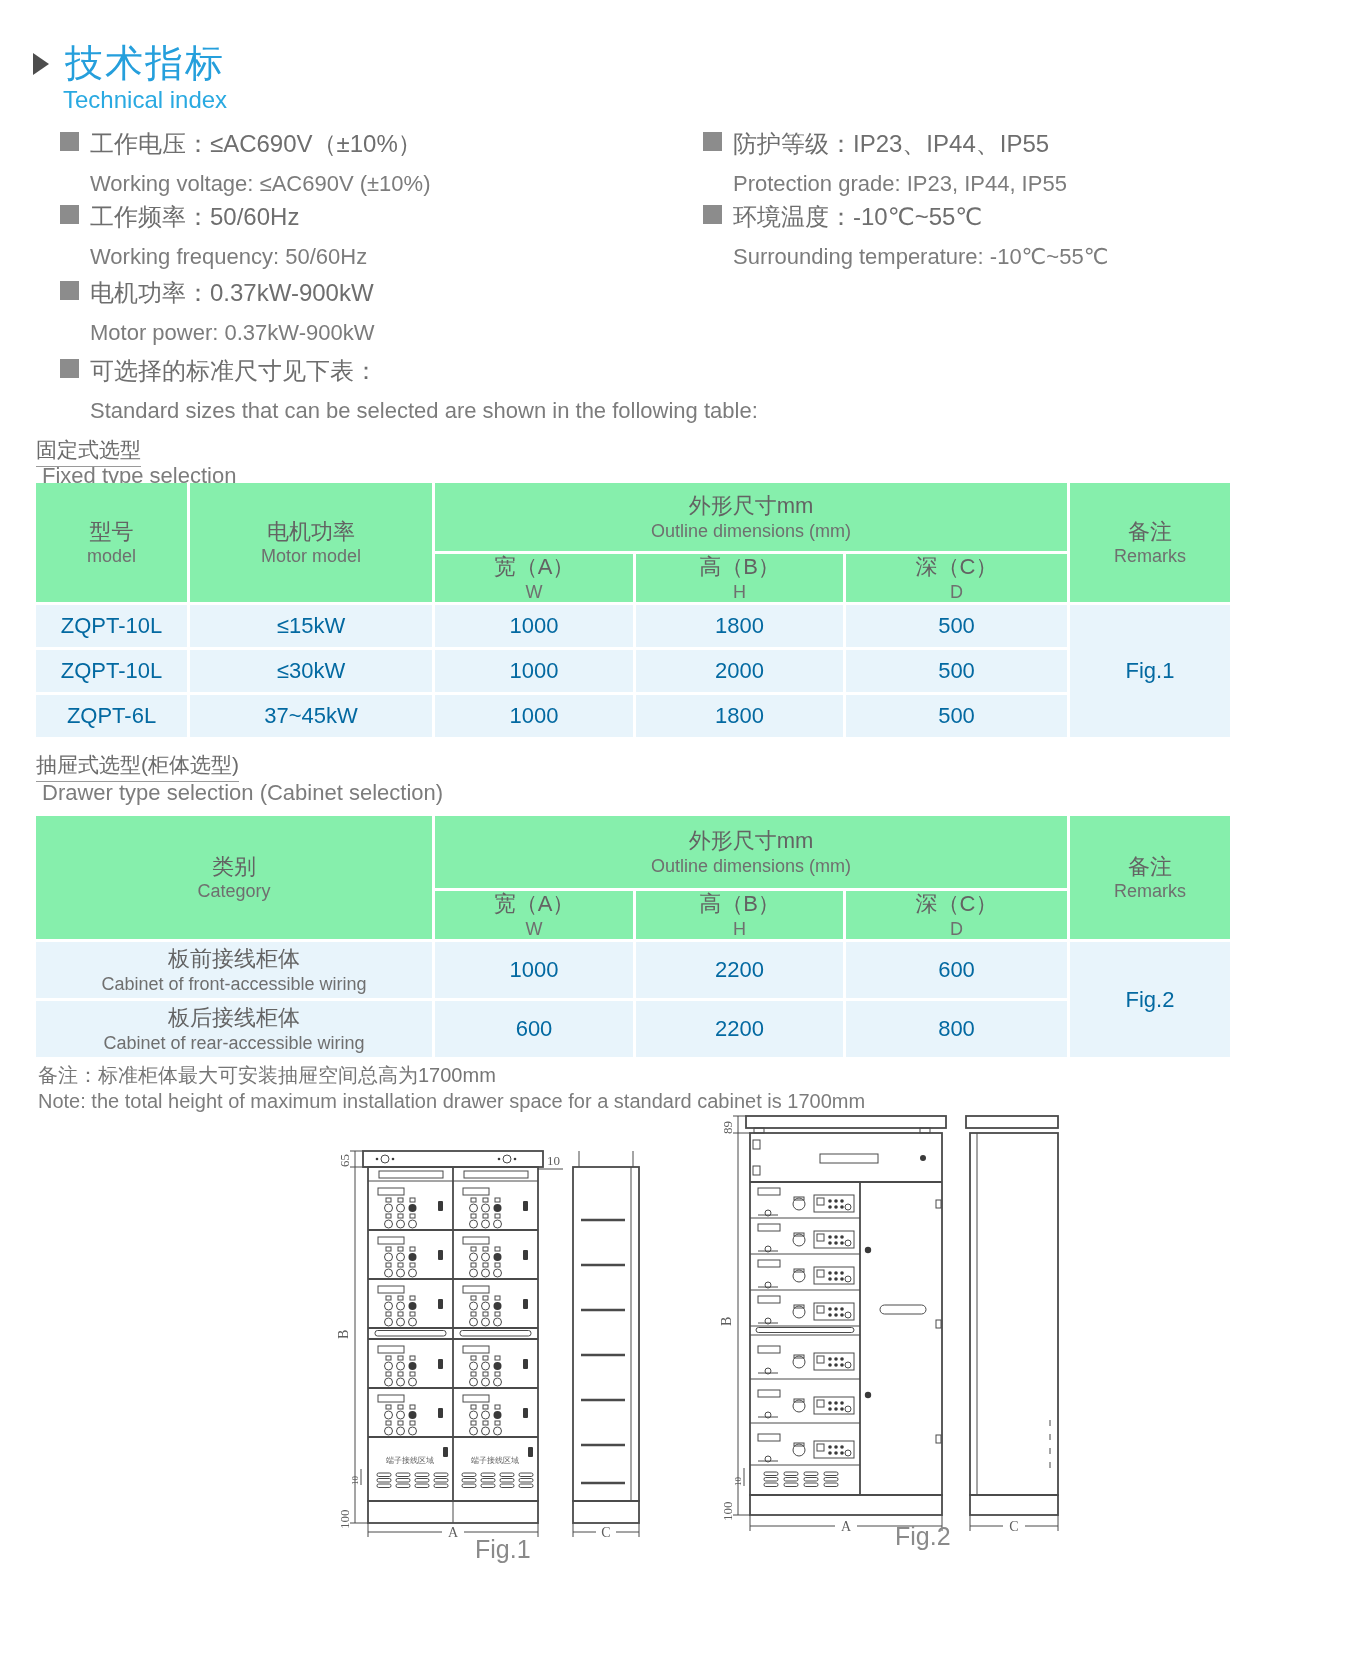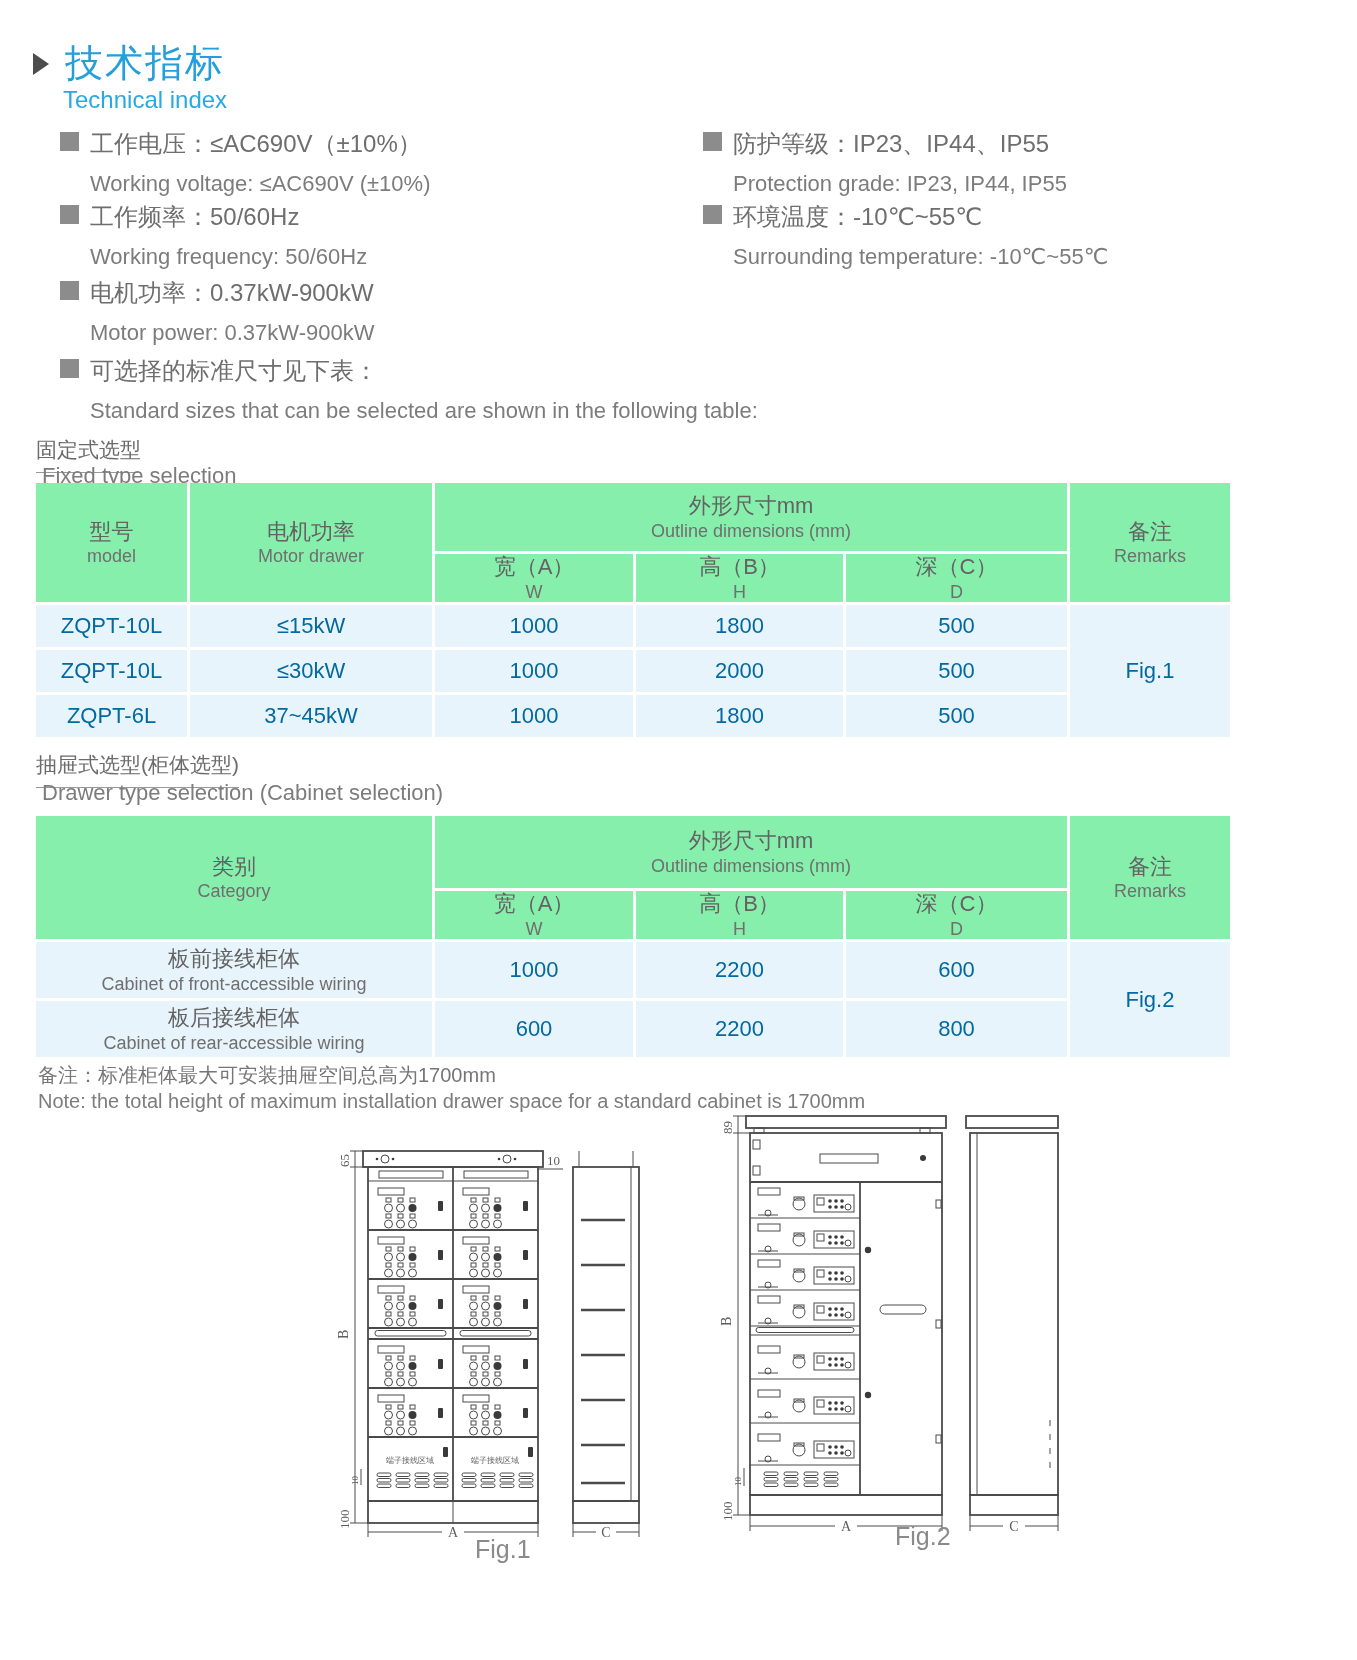--- a/index.html
+++ b/index.html
@@ -11,21 +11,21 @@
        border-left:16px solid #4d4d4d;}
   .title-zh{font-size:38px;color:#259fdc;letter-spacing:2px;}
   .title-en{position:absolute;left:63px;top:86px;font-size:24px;color:#29a9e1;}
   
   .spec{position:absolute;}
   .spec .zh{display:flex;align-items:flex-start;gap:11px;font-size:24px;color:#6e6e6e;}
   .bullet{flex:0 0 auto;width:19px;height:19px;background:#8c8c8c;margin-top:4px;}
   .spec .en{margin:11px 0 0 30px;font-size:22px;color:#7c7c7c;}
   
   .sec{position:absolute;left:36px;}
-  .sec-zh{display:inline-block;font-size:21px;color:#6b6b6b;border-bottom:1px solid #9a9a9a;padding-bottom:8px;}
+  .sec-zh{display:inline-block;font-size:21px;color:#6b6b6b;border-bottom:1px solid #9a9a9a;padding-bottom:2px;}
   .sec-en{position:absolute;left:42px;font-size:22px;color:#7c7c7c;}
   
   .tbl{position:absolute;left:36px;width:1194px;display:grid;gap:3px;}
   .t1{top:483px;grid-template-columns:151px 242px 198px 207px 221px 160px;
       grid-template-rows:68px 48px 42px 42px 42px;}
   .t2{top:816px;grid-template-columns:396px 198px 207px 221px 160px;
       grid-template-rows:72px 48px 56px 56px;}
   .cell{display:flex;flex-direction:column;align-items:center;justify-content:center;text-align:center;}
   .hd{background:#86efac;}
   .bd{background:#e8f4fb;}
@@ -103,21 +103,21 @@
   </div>
   <div class="sec-en" style="top:463px;">Fixed type selection</div>
 
   <div class="tbl t1">
     <div class="cell hd" style="grid-area:1/1/3/2;">
       <span class="zh22">型号</span>
       <span class="en18">model</span>
     </div>
     <div class="cell hd" style="grid-area:1/2/3/3;">
       <span class="zh22">电机功率</span>
-      <span class="en18">Motor drawer</span>
+      <span class="en18">Motor model</span>
     </div>
     <div class="cell hd" style="grid-area:1/3/2/6;">
       <span class="zh22">外形尺寸mm</span>
       <span class="en18">Outline dimensions (mm)</span>
     </div>
     <div class="cell hd" style="grid-area:1/6/3/7;">
       <span class="zh22">备注</span>
       <span class="en18">Remarks</span>
     </div>
     <div class="cell hd" style="grid-area:2/3/3/4;">

